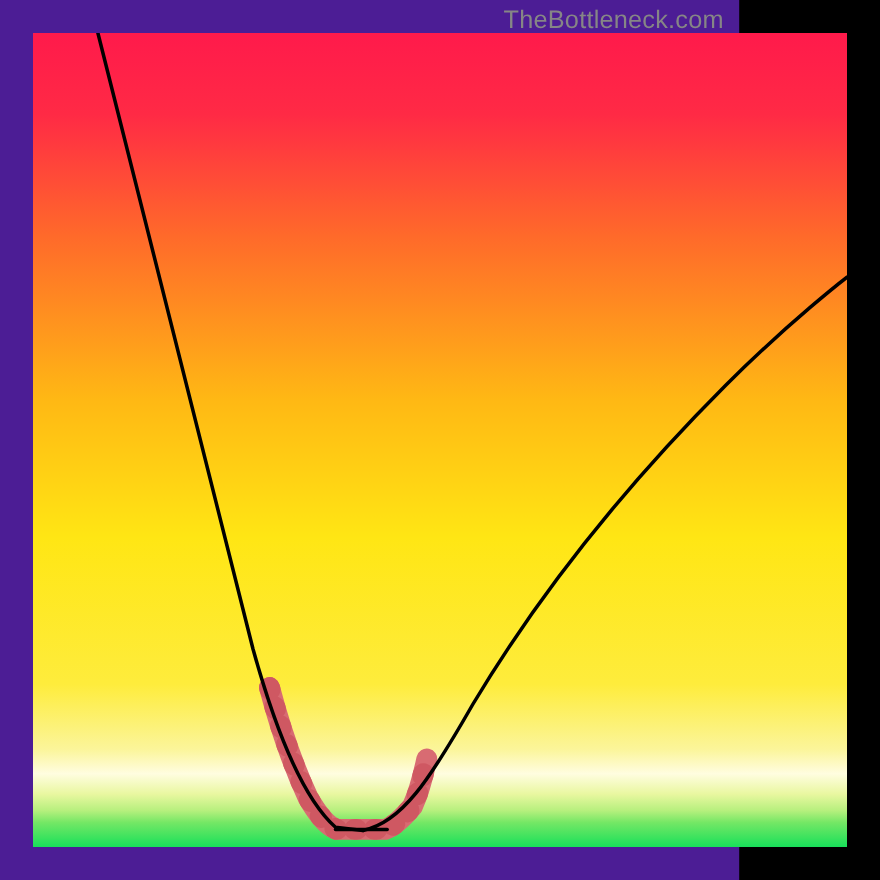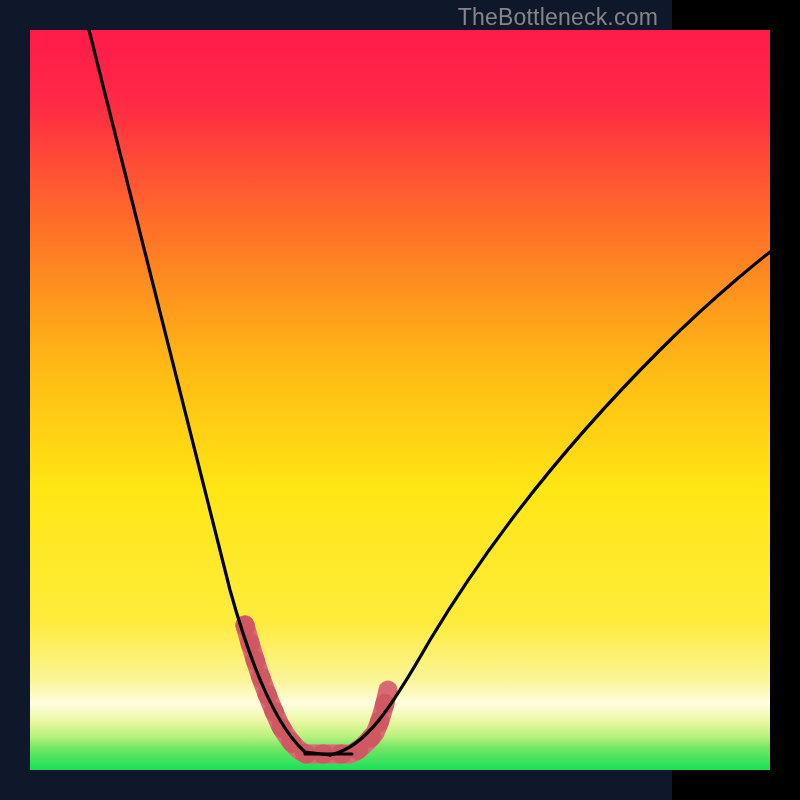--- a/index.html
+++ b/index.html
@@ -1,21 +1,21 @@
 <!DOCTYPE html>
 <html><head>
 <meta charset="utf-8">
 <style>
   * { margin: 0; padding: 0; box-sizing: border-box; }
   html, body { width: 800px; height: 800px; overflow: hidden; background: #000; }
   .frame {
     position: absolute;
     left: 0; top: 0;
     width: 672px; height: 800px;
-    background: #0f172a;
+    background: #4c1d95;
   }
   .plot {
     position: absolute;
     left: 30px;
     top: 30px;
     width: 740px;
     height: 740px;
   }
   .gradient {
     position: absolute;

